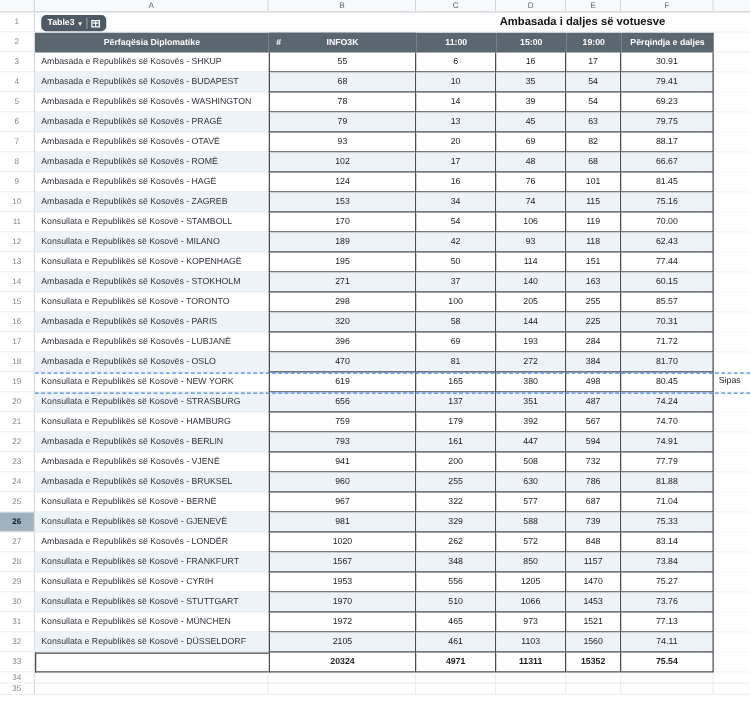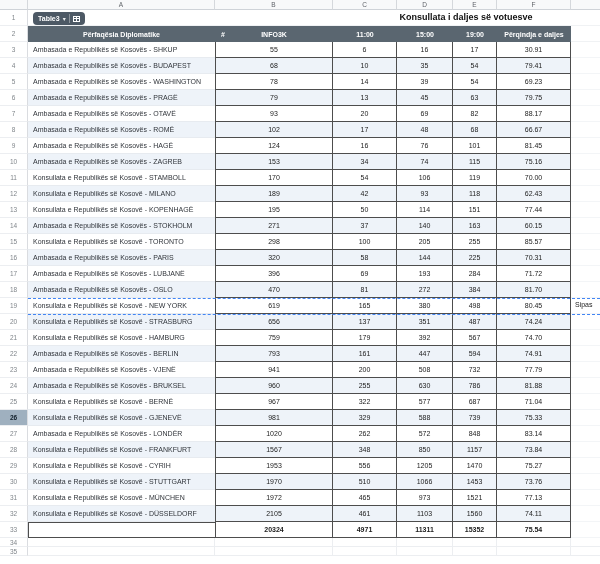--- a/index.html
+++ b/index.html
@@ -68,21 +68,21 @@
 
   <div class="row">
     <div class="gutter">1</div>
     <div class="r1cell">
       <div class="chip">
         <span>Table3</span>
         <span class="caret">▾</span>
         <span class="sep"></span>
         <span class="grid-icon"></span>
       </div>
-      <div class="title">Konsullata i daljes së votuesve</div>
+      <div class="title">Ambasada i daljes së votuesve</div>
     </div>
   </div>
 
   <div class="row">
     <div class="gutter">2</div>
     <div class="hcell hA">Përfaqësia Diplomatike</div>
     <div class="hcell hB">
       <span class="hash">#</span>
       <span>INFO3K</span>
     </div>

